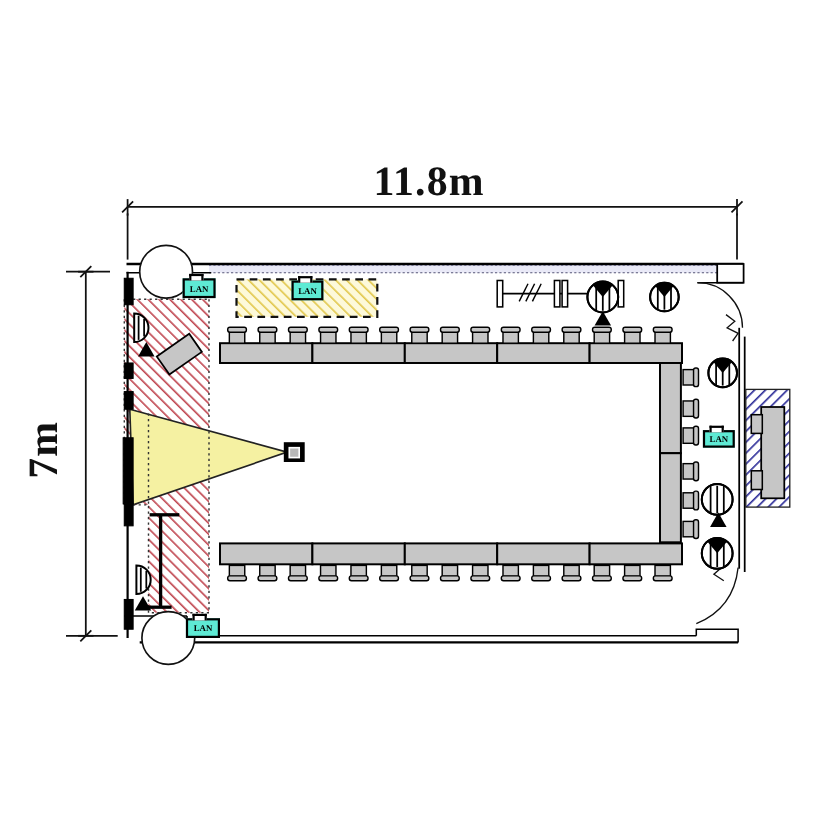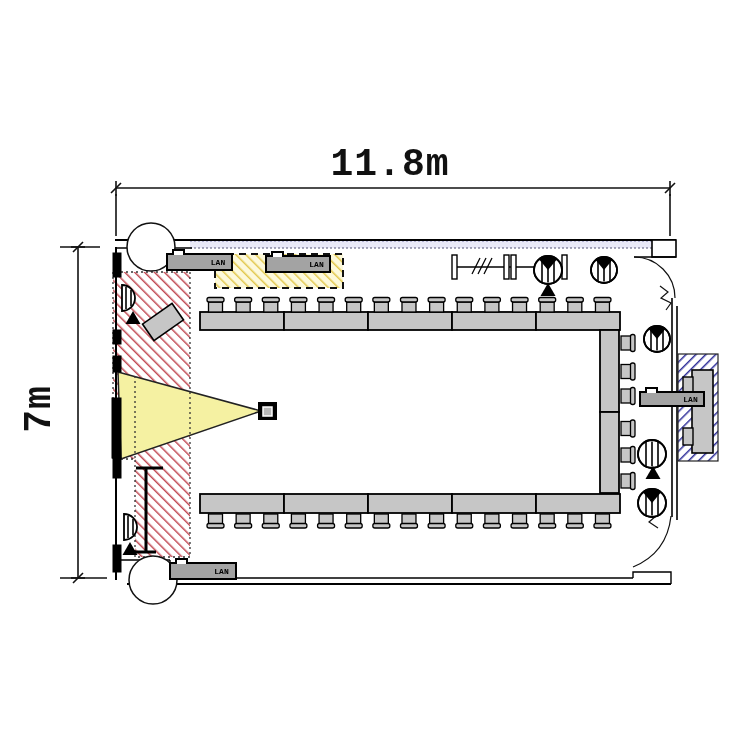--- a/index.html
+++ b/index.html
@@ -1,25 +1,25 @@
 <!DOCTYPE html>
 <html><head>
 <meta charset="utf-8">
 <style>
   html,body{margin:0;padding:0;background:#fff;}
   #stage{position:relative;width:750px;height:750px;background:#fff;overflow:hidden;
-         font-family:Liberation Mono, monospace;}
+         font-family:Liberation Serif, serif;}
   #plan-svg{position:absolute;left:0;top:0;}
   .dim-label{position:absolute;color:#111;font-weight:bold;font-size:38px;
              text-align:center;line-height:1;letter-spacing:1px;}
   #dim-width{left:290px;top:146px;width:200px;}
   #dim-height{left:8px;top:390px;width:64px;transform:rotate(-90deg);}
-  .lan{position:absolute;background:#a3a3a3;border:2px solid #000;z-index:5;
+  .lan{position:absolute;background:#5eead4;border:2px solid #000;z-index:5;
        font-size:8px;font-weight:bold;color:#000;display:flex;align-items:center;
-       justify-content:center;letter-spacing:0;padding-left:37px;}
+       justify-content:center;letter-spacing:0;}
   .lan::before{content:"";position:absolute;top:-6px;left:4px;width:9px;height:4px;
        background:#fff;border:2px solid #000;border-bottom:none;}
   #lan-1{left:166px;top:253px;width:26px;height:14px;}
   #lan-2{left:265px;top:255px;width:25px;height:14px;}
   #lan-3{left:639px;top:391px;width:25px;height:12px;}
   #lan-4{left:169px;top:562px;width:27px;height:14px;}
 </style>
 </head>
 <body>
 

